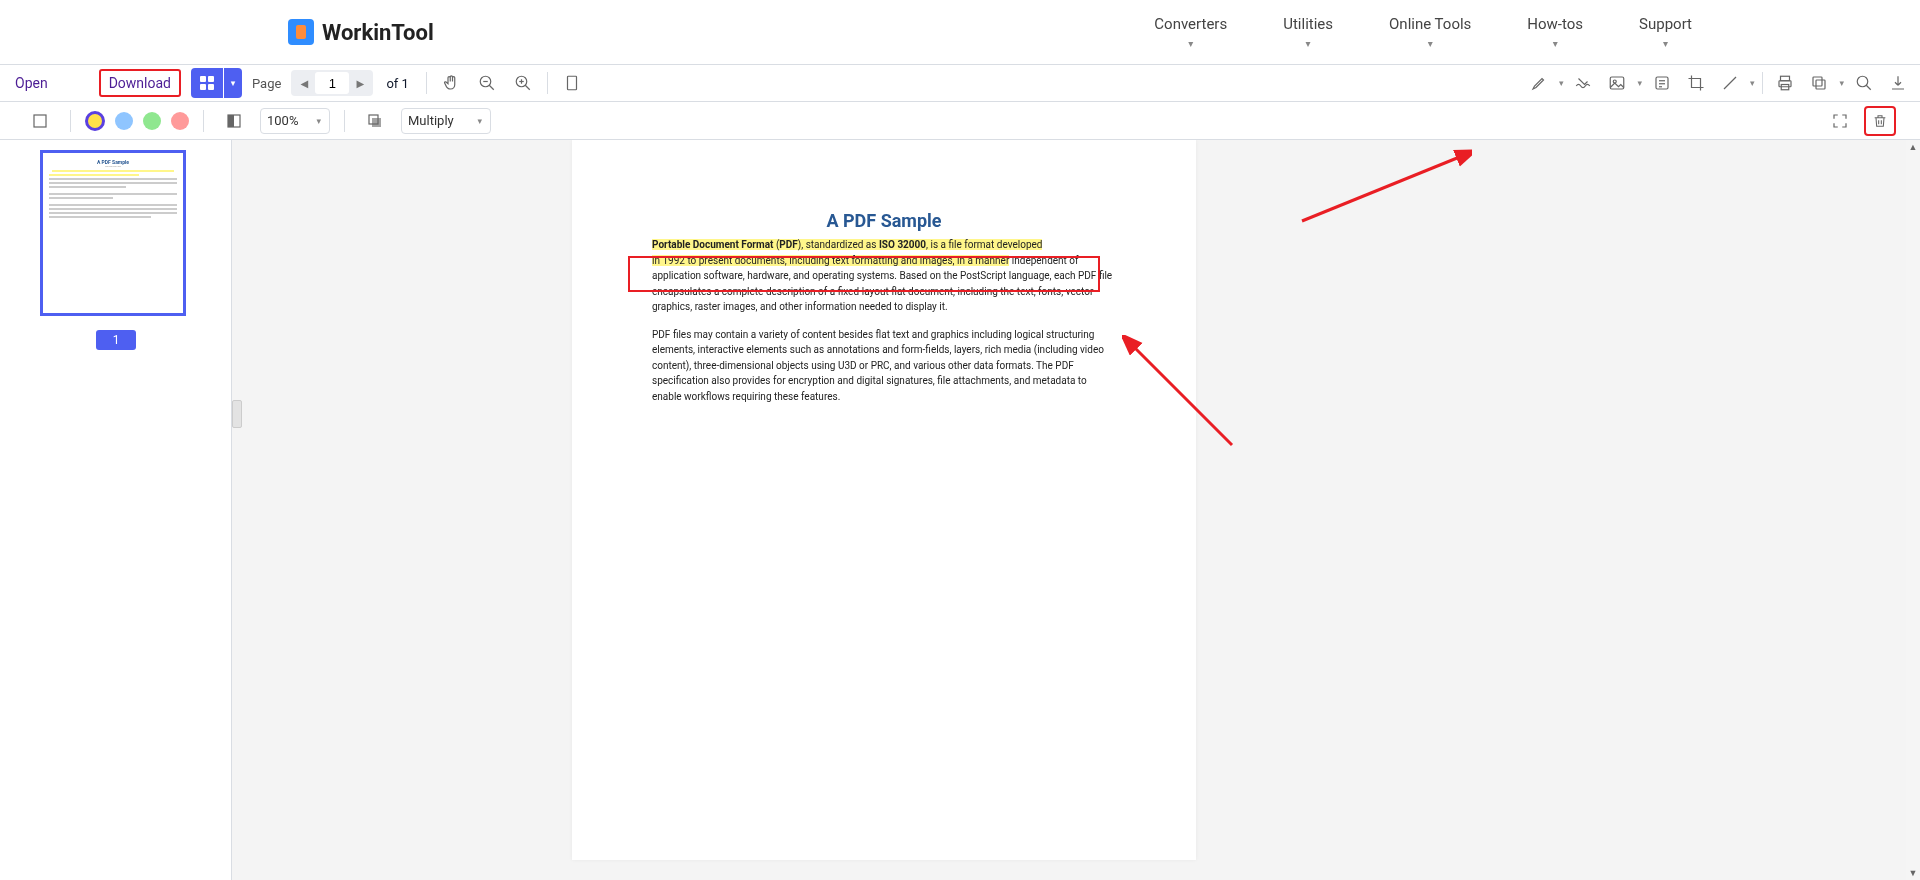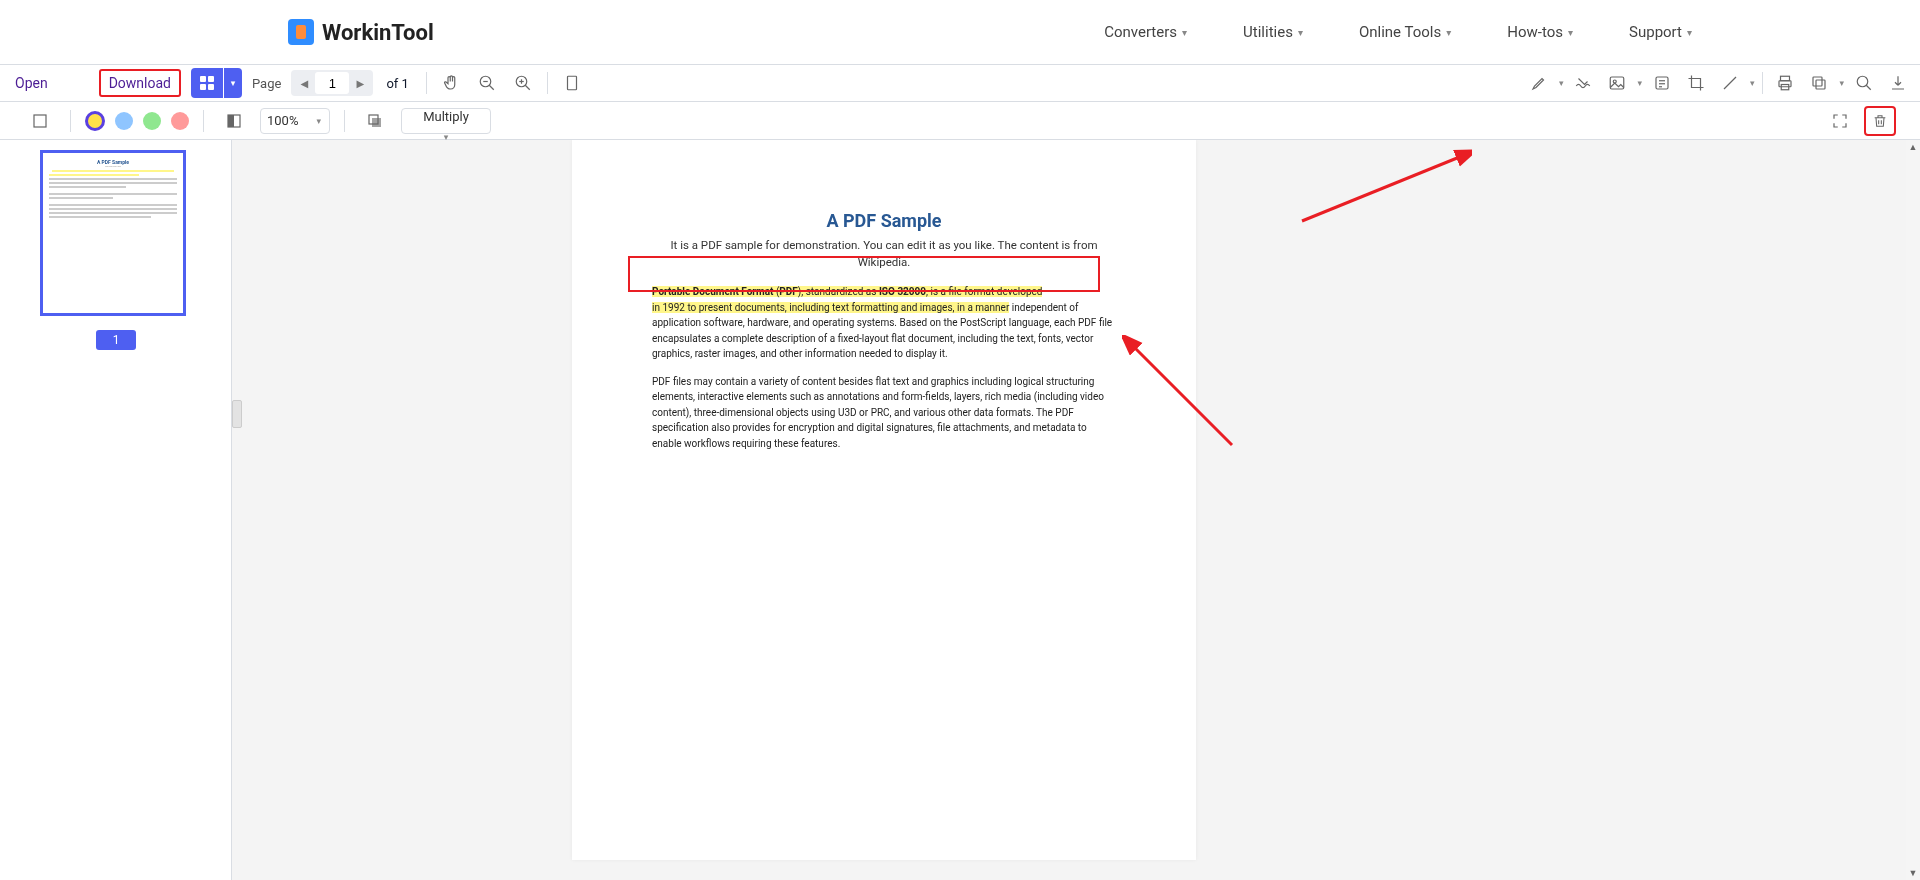--- a/index.html
+++ b/index.html
@@ -14,21 +14,21 @@
   }
   *{box-sizing:border-box;}
   html,body{margin:0;padding:0;height:100%;font-family:-apple-system,BlinkMacSystemFont,"Segoe UI",Roboto,Arial,sans-serif;color:var(--text);background:#fff;}
   
   .site-header{height:64px;display:flex;align-items:center;padding:4px 48px;}
   .logo{display:flex;align-items:center;gap:8px;margin-left:240px;}
   .logo-badge{width:26px;height:26px;background:#2f8dff;border-radius:4px;display:flex;align-items:center;justify-content:center;}
   .logo-badge-inner{width:10px;height:14px;background:#ff8c3a;border-radius:2px;}
   .logo-text{font-size:22px;font-weight:700;color:#222;}
   .nav{margin-left:auto;display:flex;gap:56px;padding-right:180px;}
-  .nav-item{font-size:15px;color:#444;display:flex;align-items:center;gap:5px;cursor:pointer;}
+  .nav-item{font-size:15px;color:#444;display:flex;align-items:center;gap:5px;cursor:pointer;flex-direction:column;}
   .chev{font-size:10px;color:#888;}
   
   .tbar{height:38px;border-top:1px solid var(--border);border-bottom:1px solid var(--border);display:flex;align-items:center;padding:0 6px;gap:4px;background:#fff;}
   .btn-text{padding:4px 8px;font-size:14px;color:#4c1d95;cursor:pointer;border:1px solid transparent;border-radius:3px;}
   .btn-text.red-outline{border:2px solid var(--red);border-radius:3px;margin-left:38px;}
   .grid-btn{height:30px;padding:0 8px;background:var(--blue);border-radius:4px 0 0 4px;display:flex;align-items:center;justify-content:center;cursor:pointer;}
   .grid-btn svg{width:16px;height:16px;fill:#fff;}
   .grid-btn-drop{height:30px;width:18px;background:var(--blue);border-radius:0 4px 4px 0;display:flex;align-items:center;justify-content:center;color:#fff;font-size:9px;cursor:pointer;margin-left:1px;}
   .page-label{font-size:13px;color:#555;margin:0 6px;}
   .page-nav{display:flex;align-items:center;background:#eceef2;border-radius:4px;padding:2px;}
@@ -42,21 +42,21 @@
   .drop-arr{font-size:9px;color:#888;margin:0 2px;cursor:pointer;}
   
   .tbar2{height:38px;border-bottom:1px solid var(--border);display:flex;align-items:center;padding:0 24px;gap:10px;background:#fff;}
   .color-sw{width:18px;height:18px;border-radius:50%;cursor:pointer;}
   .color-sw.ring{border:3px solid #5a40e0;background:#ffe14a;width:20px;height:20px;}
   .color-sw.blue{background:#8fc5ff;}
   .color-sw.green{background:#8fe78f;}
   .color-sw.red{background:#ff9a9a;}
   .zoom-sel,.blend-sel{display:flex;align-items:center;height:26px;border:1px solid var(--border);border-radius:4px;padding:0 6px;font-size:13px;gap:8px;cursor:pointer;background:#fff;}
   .zoom-sel .drop-arr,.blend-sel .drop-arr{font-size:9px;color:#888;}
-  .blend-sel{width:90px;justify-content:space-between;flex-direction:column;}
+  .blend-sel{width:90px;justify-content:space-between;}
   .zoom-sel{width:70px;justify-content:space-between;}
   .tbar2-right{margin-left:auto;display:flex;align-items:center;gap:8px;}
   .trash-btn{border:2px solid var(--red);border-radius:4px;width:32px;height:30px;display:flex;align-items:center;justify-content:center;cursor:pointer;}
   .trash-btn svg{width:16px;height:16px;stroke:#666;fill:none;stroke-width:1.6;}
   
   .workspace{position:absolute;top:140px;bottom:0;left:0;right:0;display:flex;}
   .sidebar{width:232px;background:#fff;border-right:1px solid var(--border);padding:10px 0 0 40px;overflow:auto;}
   .thumb{width:146px;height:166px;border:3px solid var(--blue);background:#fff;position:relative;display:flex;flex-direction:column;align-items:center;padding:6px 6px;cursor:pointer;}
   .thumb .t-title{font-size:5px;font-weight:700;color:var(--docblue);}
   .thumb .t-line{height:2px;background:#ccc;margin:1px 0;width:100%;}
@@ -294,21 +294,20 @@
       <div class="t-line" style="width:100%"></div>
       <div class="t-line" style="width:80%;align-self:flex-start"></div>
     </div>
     <div class="thumb-pagenum">1</div>
   </div>
 
   <div class="canvas">
     <div class="splitter"></div>
     <div class="page">
       <div class="doc-title">A PDF Sample</div>
-      <div class="doc-sub">It is a PDF sample for demonstration. You can edit it as you like. The content is from Wikipedia.</div>
       <div class="para">
         <span class="hl"><span class="b">Portable Document Format</span><span> (</span><span class="b">PDF</span><span>), standardized as </span><span class="b">ISO 32000</span><span>, is a file format developed</span></span><br>
         <span class="hl">in 1992 to present documents, including text formatting and images, in a manner</span><span> independent of application software, hardware, and operating systems. Based on the PostScript language, each PDF file encapsulates a complete description of a fixed-layout flat document, including the text, fonts, vector graphics, raster images, and other information needed to display it.</span>
       </div>
       <div class="para">PDF files may contain a variety of content besides flat text and graphics including logical structuring elements, interactive elements such as annotations and form-fields, layers, rich media (including video content), three-dimensional objects using U3D or PRC, and various other data formats. The PDF specification also provides for encryption and digital signatures, file attachments, and metadata to enable workflows requiring these features.</div>
       <div class="doc-redbox"></div>
     </div>
 
     <svg class="ann-arrow" style="left:890px;top:195px;width:120px;height:120px;">
       <defs>

